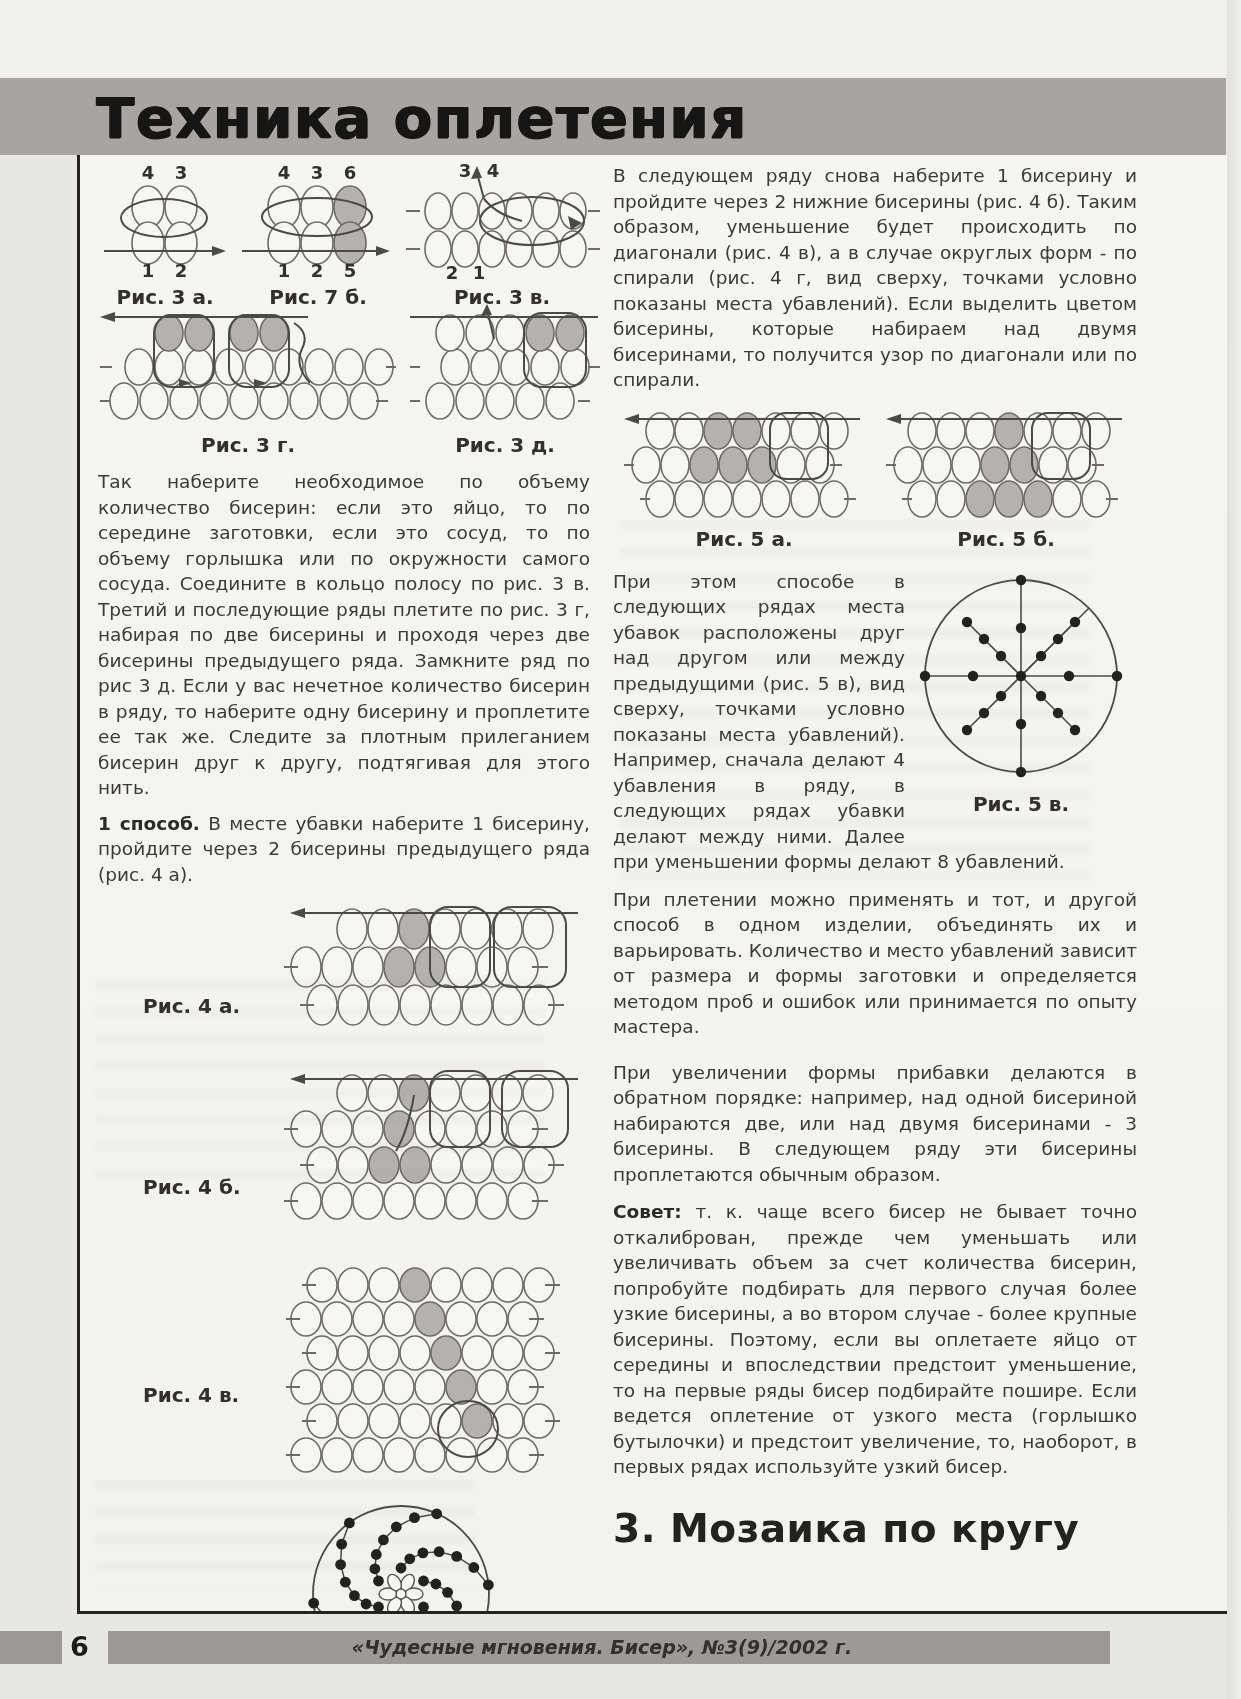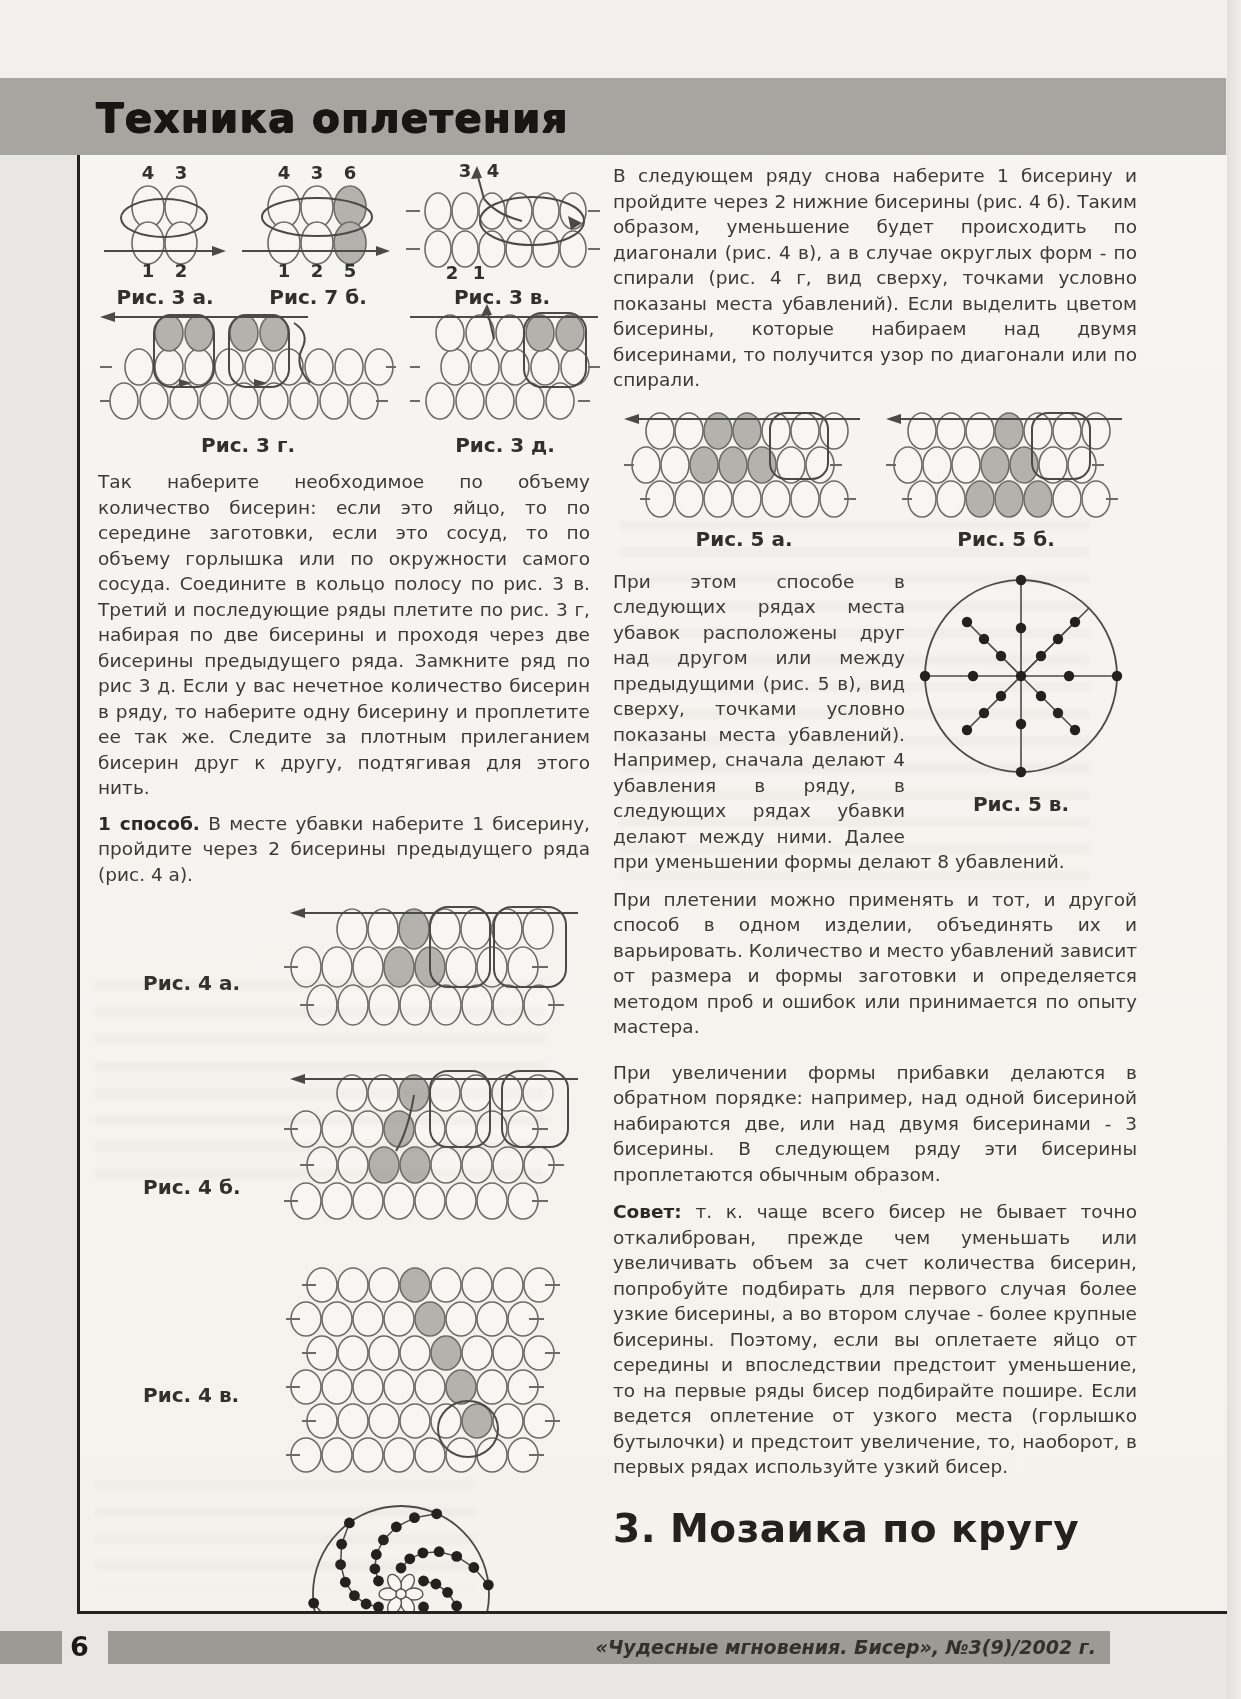--- a/index.html
+++ b/index.html
@@ -3,21 +3,21 @@
 <meta charset="utf-8">
 <style>
   html,body{margin:0;padding:0;}
   body{background:#cfcdc9;font-family:"DejaVu Sans",sans-serif;}
   #page{position:relative;width:1241px;height:1699px;background:#e9e7e3;overflow:hidden;}
   .scan-top{position:absolute;left:0;top:0;width:1241px;height:78px;background:#f2f0ec;}
   .scan-right{position:absolute;right:0;top:0;width:14px;height:1699px;
       background:linear-gradient(90deg,#e2e0dc,#f1efeb);z-index:50;}
   .header-bar{position:absolute;left:0;top:78px;width:1226px;height:77px;background:#a8a49f;}
   .header-title{position:absolute;left:96px;top:0;height:77px;line-height:80px;
-      font-size:40px;font-weight:bold;color:#181614;letter-spacing:1.5px;
+      font-size:56px;font-weight:bold;color:#181614;letter-spacing:1.5px;
       text-shadow:1px 0 #181614,-0.5px 0 #181614,0 0.5px #181614;}
   .content-box{position:absolute;left:77px;top:155px;width:1164px;height:1456px;
       background:linear-gradient(180deg,#f7f5f1 0%,#f4f2ed 100%);
       border-left:3px solid #26231f;border-bottom:3px solid #26231f;overflow:hidden;}
   .col{position:absolute;top:8px;}
   .col-left{left:18px;width:492px;}
   .col-right{left:533px;width:524px;}
   .t{font-size:18.5px;line-height:25.5px;color:#3d3a36;text-align:justify;margin:0 0 0 0;}
   .t b{color:#2c2a27;}
   .subhead{font-size:19px;font-weight:bold;color:#2c2a27;margin-top:14px;}
@@ -26,21 +26,21 @@
   .figcell svg{display:block;margin:0 auto;}
   .figlabel{font-size:20px;font-weight:bold;color:#33302c;margin-top:4px;white-space:nowrap;}
   .fig-block{position:relative;}
   .fig-block svg{position:absolute;top:0;}
   .fig-block .figlabel{position:absolute;margin:0;}
   .section-head{font-size:39px;font-weight:bold;color:#24221f;margin:26px 0 14px 0;letter-spacing:0.5px;}
   .footer-stub{position:absolute;left:0;top:1631px;width:62px;height:33px;background:#9d9994;}
   .footer-num{position:absolute;left:70px;top:1630px;width:34px;height:33px;
       font-size:27px;font-weight:bold;color:#1d1b19;line-height:34px;}
   .footer-bar{position:absolute;left:108px;top:1631px;width:1002px;height:33px;background:#9d9994;
-      text-align:right;}
+      text-align:center;}
   .footer-journal{display:inline-block;padding-right:14px;line-height:33px;
       font-size:19px;font-style:italic;font-weight:bold;color:#32302c;}
   .ghost{position:absolute;pointer-events:none;opacity:0.05;filter:blur(2px);
       background:repeating-linear-gradient(180deg,rgba(110,105,98,0.8) 0 10px,transparent 10px 27px);}
   svg .num{font-size:18px;font-weight:bold;fill:#33312e;}
 </style>
 </head>
 <body>
 
 <div id="page">
@@ -224,21 +224,21 @@
             <ellipse cx="282" cy="30" rx="15" ry="20" fill="#f8f6f2" stroke="#6e6b66" stroke-width="1.6"></ellipse>
             <line x1="322" y1="14" x2="42" y2="14" stroke="#4a4a48" stroke-width="2"></line>
             <polygon points="34,14 49,9 49,19" fill="#4a4a48"></polygon>
             <rect x="174" y="8" width="60" height="80" rx="18" fill="none" stroke="#4a4a48" stroke-width="2"></rect>
             <rect x="238" y="8" width="72" height="80" rx="18" fill="none" stroke="#4a4a48" stroke-width="2"></rect>
             <line x1="28" y1="68" x2="42" y2="68" stroke="#6e6b66" stroke-width="2"></line>
             <line x1="276" y1="68" x2="292" y2="68" stroke="#6e6b66" stroke-width="2"></line>
             <line x1="44" y1="106" x2="58" y2="106" stroke="#6e6b66" stroke-width="2"></line>
             <line x1="292" y1="106" x2="308" y2="106" stroke="#6e6b66" stroke-width="2"></line>
           </svg>
-        <div class="figlabel" style="left:45px;top:72px;text-align:center;">Рис. 4 а.</div>
+        <div class="figlabel" style="left:45px;top:95px;text-align:center;">Рис. 4 а.</div>
       </div>
 
       <div class="fig-block" style="height:188px;margin-top:8px;">
         <svg id="f4b" style="right:4px;" viewBox="0 0 330 180" width="330" height="180">
             <ellipse cx="50" cy="134" rx="15" ry="18" fill="#f8f6f2" stroke="#6e6b66" stroke-width="1.6"></ellipse>
             <ellipse cx="81" cy="134" rx="15" ry="18" fill="#f8f6f2" stroke="#6e6b66" stroke-width="1.6"></ellipse>
             <ellipse cx="112" cy="134" rx="15" ry="18" fill="#f8f6f2" stroke="#6e6b66" stroke-width="1.6"></ellipse>
             <ellipse cx="143" cy="134" rx="15" ry="18" fill="#f8f6f2" stroke="#6e6b66" stroke-width="1.6"></ellipse>
             <ellipse cx="174" cy="134" rx="15" ry="18" fill="#f8f6f2" stroke="#6e6b66" stroke-width="1.6"></ellipse>
             <ellipse cx="205" cy="134" rx="15" ry="18" fill="#f8f6f2" stroke="#6e6b66" stroke-width="1.6"></ellipse>

